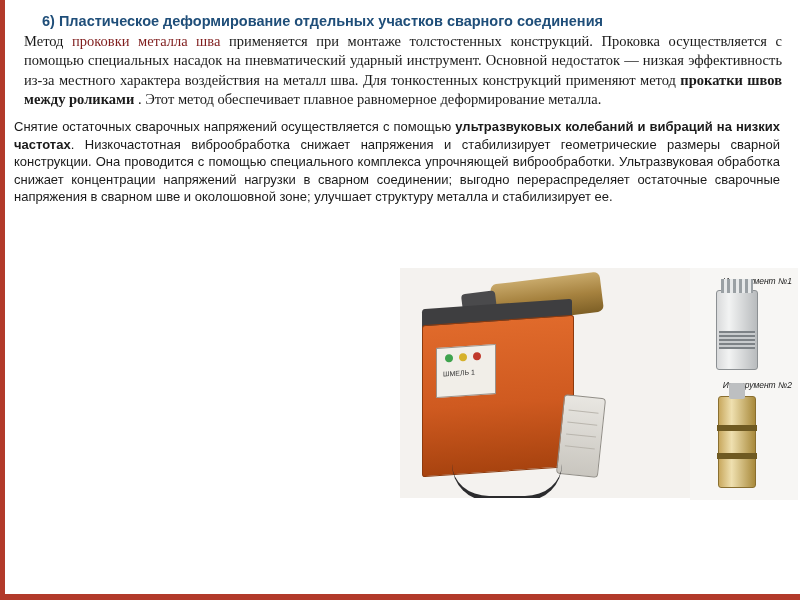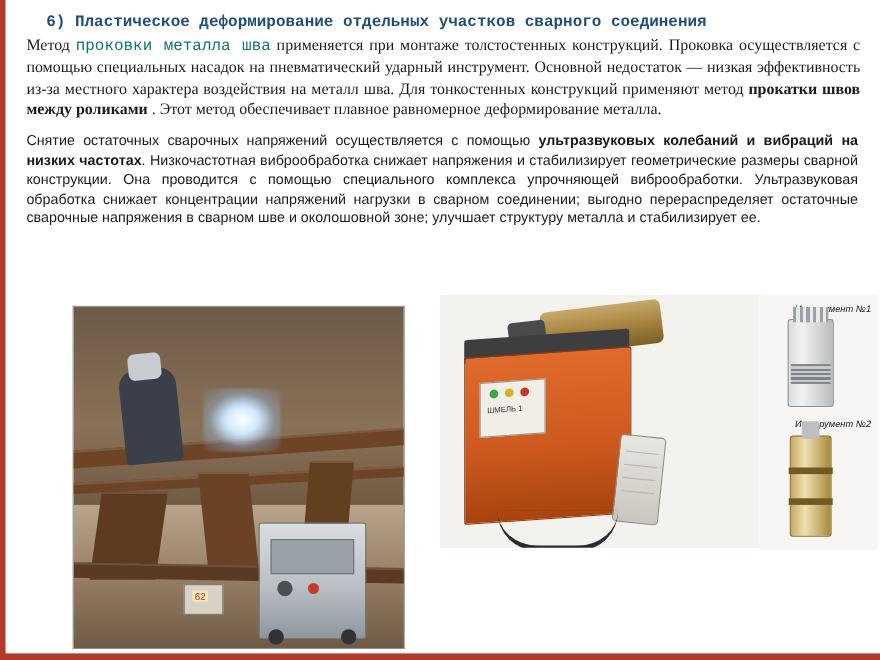--- a/index.html
+++ b/index.html
@@ -31,52 +31,51 @@
   }
   .bottom-bar {
     position: absolute;
     left: 0;
     bottom: 0;
     width: 800px;
     height: 6px;
     background: #b23a2a;
   }
   .title {
-    font-family: Liberation Mono, monospace;
+    font-family: Liberation Sans, sans-serif;
     font-size: 14.5px;
     font-weight: bold;
     color: #1f4e79;
     margin: 2px 0 2px 28px;
     line-height: 1.25;
   }
   .title .num {
     color: #1f4e79;
   }
   .para1 {
     font-family: "Liberation Serif", serif;
     font-size: 14.5px;
     color: #1a1a1a;
     text-align: justify;
     line-height: 1.33;
     margin: 0 4px 0 10px;
   }
   .para1 .hl {
-    color: #0f766e;
-    font-family: Liberation Mono, monospace;
+    color: #7f1d1d;
   }
   .para1 b {
     font-weight: bold;
   }
   .para2 {
     font-family: "Liberation Sans", sans-serif;
     font-size: 13px;
     color: #1a1a1a;
     text-align: justify;
     line-height: 1.35;
-    margin: 9px 6px 0 10px;
+    margin: 9px 6px 0 0;
   }
   .para2 b {
     font-weight: bold;
   }
 
   
   .media {
     position: absolute;
     left: 0;
     top: 268px;
@@ -318,41 +317,20 @@
   <div class="para1">
     <span>Метод </span><span class="hl">проковки металла шва</span><span> применяется при монтаже толстостенных конструкций. Проковка осуществляется с помощью специальных насадок на пневматический ударный инструмент. Основной недостаток — низкая эффективность из-за местного характера воздействия на металл шва. Для тонкостенных конструкций применяют метод </span><b>прокатки швов между роликами</b><span> . Этот метод обеспечивает плавное равномерное деформирование металла.</span>
   </div>
 
   <div class="para2">
     <span>Снятие остаточных сварочных напряжений  осуществляется с помощью </span><b>ультразвуковых колебаний и вибраций на низких частотах</b><span>. Низкочастотная виброобработка снижает напряжения и стабилизирует геометрические размеры сварной конструкции. Она проводится с помощью специального комплекса упрочняющей виброобработки. Ультразвуковая обработка снижает концентрации напряжений нагрузки в сварном соединении; выгодно перераспределяет остаточные сварочные напряжения в сварном шве и околошовной зоне; улучшает структуру металла и стабилизирует ее.</span>
   </div>
 
   <div class="media">
 
-    <div class="photo-weld">
-      <div class="pw-floor"></div>
-      <div class="pw-beam b1"></div>
-      <div class="pw-beam b2"></div>
-      <div class="pw-beam b3"></div>
-      <div class="pw-beam b4"></div>
-      <div class="pw-beam b5"></div>
-      <div class="pw-beam b6"></div>
-      <div class="pw-spark"></div>
-      <div class="pw-welder"></div>
-      <div class="pw-box">
-        <span class="lbl">62</span>
-      </div>
-      <div class="pw-cart">
-        <div class="panel"></div>
-        <div class="knob"></div>
-        <div class="knob2"></div>
-        <div class="wheel l"></div>
-        <div class="wheel r"></div>
-      </div>
-    </div>
 
     <div class="photo-device">
       <div class="dev-horn"></div>
       <div class="dev-top"></div>
       <div class="dev-body"></div>
       <div class="dev-panel">
         <span class="led a"></span>
         <span class="led b"></span>
         <span class="led c"></span>
         <span class="txt">ШМЕЛЬ 1</span>

